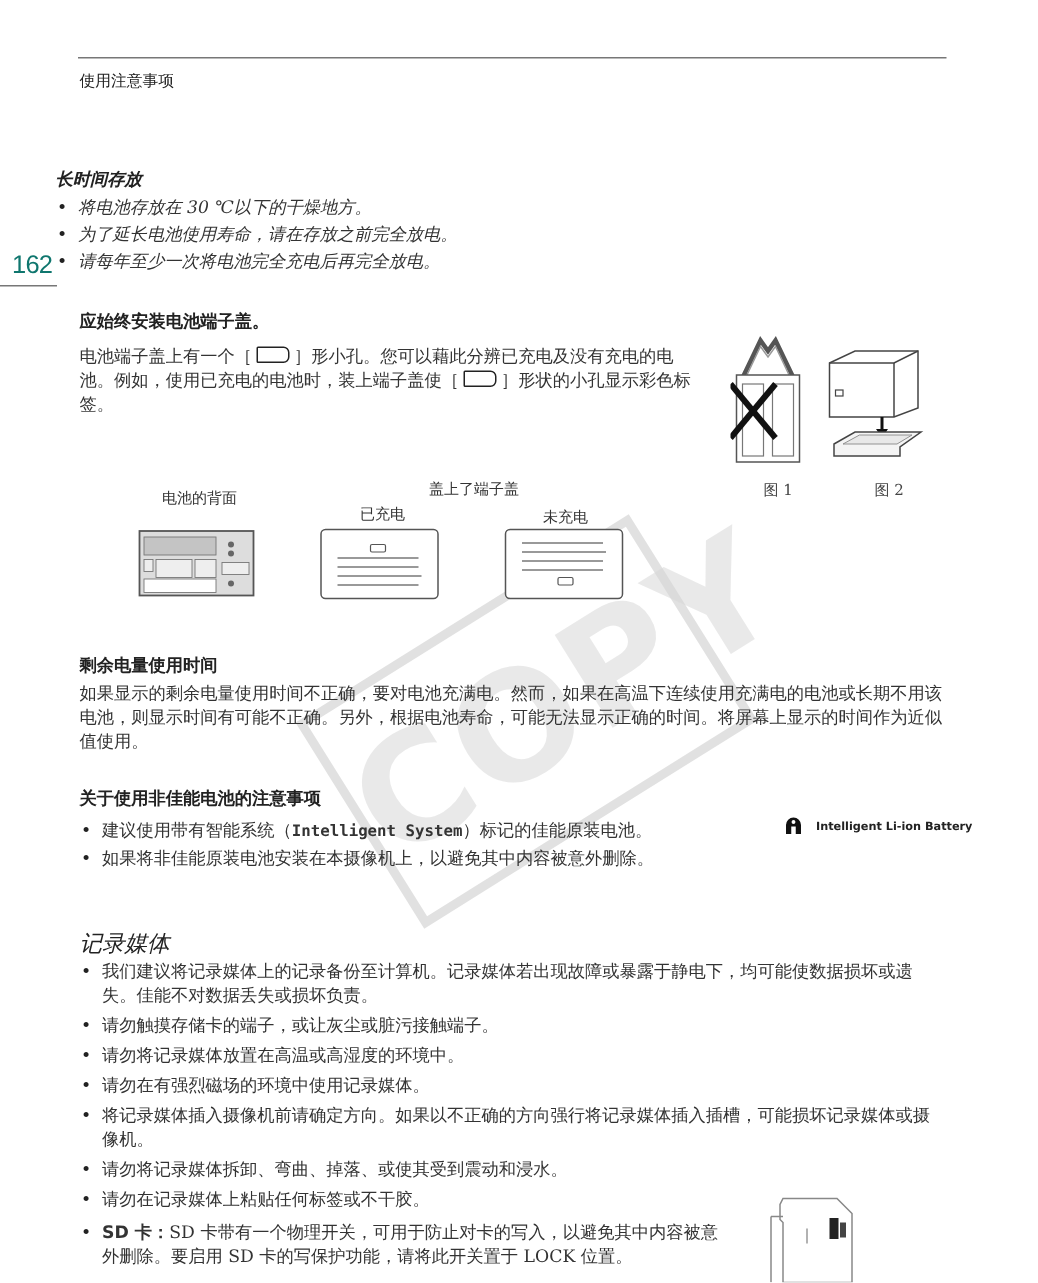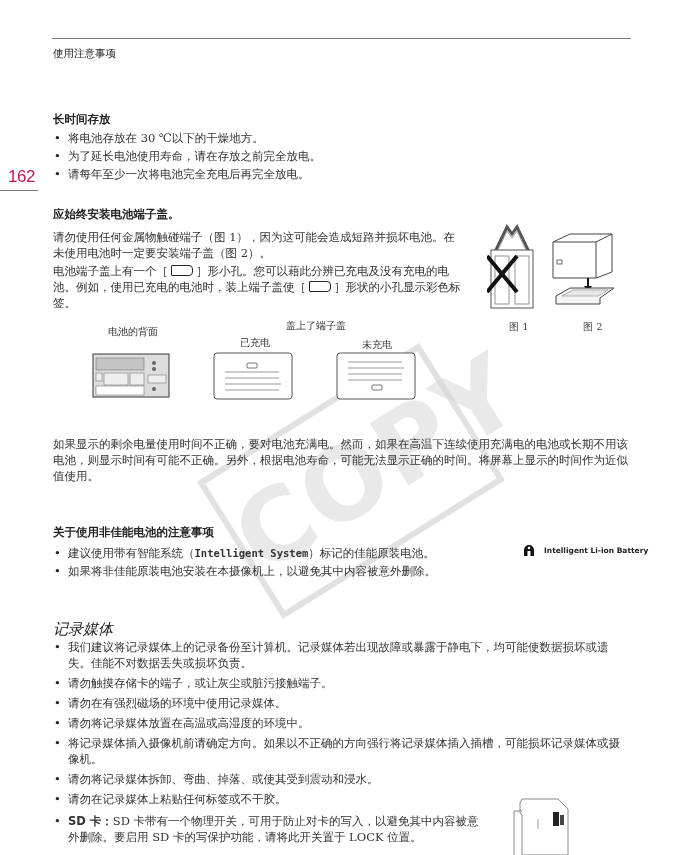--- a/index.html
+++ b/index.html
@@ -4,21 +4,21 @@
   <style>
     html, body { margin: 0; padding: 0; background: #ffffff; }
     body {
       width: 692px; height: 855px; position: relative; overflow: hidden;
       font-family: "DejaVu Serif", "Liberation Serif", serif;
       color: #222;
     }
     .abs { position: absolute; }
     .top-rule { left: 52px; top: 38px; width: 579px; height: 0; border-top: 1.5px solid #777; }
     .running-head { left: 53px; top: 47px; font-family: "DejaVu Sans", sans-serif; font-size: 10.5px; color: #222; }
-    .page-num { left: 8px; top: 167px; font-family: "Liberation Sans", sans-serif; font-size: 17px; color: #be185d; letter-spacing: -0.5px; }
+    .page-num { left: 8px; top: 167px; font-family: "Liberation Sans", sans-serif; font-size: 17px; color: #0f766e; letter-spacing: -0.5px; }
     .page-num-rule { left: 0; top: 190px; width: 38px; border-top: 1px solid #777; }
 
     .h3 { font-family: "DejaVu Sans", sans-serif; font-weight: bold; font-size: 11.5px; color: #222; }
     .h2 { font-family: "DejaVu Sans", sans-serif; font-size: 15px; color: #222; }
     .para { font-size: 11.5px; line-height: 16px; color: #333; }
     ul.bullets { list-style: none; margin: 0; padding: 0; }
     ul.bullets li { position: relative; padding-left: 15px; font-size: 11.5px; line-height: 16px; color: #333; margin-bottom: 4px; }
     ul.bullets li::before { content: "•"; position: absolute; left: 1px; top: 0; color: #222; }
     ul.tight li { margin-bottom: 2px; }
     .mono { font-family: "DejaVu Sans Mono", monospace; font-weight: bold; font-size: 10.5px; }
@@ -44,32 +44,31 @@
 </head>
 <body>
 
 <div class="abs watermark">COPY</div>
 
 <div class="abs top-rule"></div>
 <div class="abs running-head">使用注意事项</div>
 <div class="abs page-num">162</div>
 <div class="abs page-num-rule"></div>
 
-<div class="abs" style="left:53px; top:112px; width:420px;">
+<div class="abs" style="left:37px; top:112px; width:420px;font-style:italic;">
   <div class="h3" style="margin-bottom:3px;">长时间存放</div>
   <ul class="bullets tight">
     <li>将电池存放在 30 ℃以下的干燥地方。</li>
     <li>为了延长电池使用寿命，请在存放之前完全放电。</li>
     <li>请每年至少一次将电池完全充电后再完全放电。</li>
   </ul>
 </div>
 
 <div class="abs" style="left:53px; top:207px; width:412px;">
   <div class="h3" style="margin-bottom:7px;">应始终安装电池端子盖。</div>
-  <div class="para" style="margin-bottom:2px;">请勿使用任何金属物触碰端子（图 1），因为这可能会造成短路并损坏电池。在未使用电池时一定要安装端子盖（图 2）。</div>
   <div class="para">
     <span>电池端子盖上有一个［</span><span class="inline-cover-icon"></span><span>］形小孔。您可以藉此分辨已充电及没有充电的电池。例如，使用已充电的电池时，装上端子盖使［</span><span class="inline-cover-icon"></span><span>］形状的小孔显示彩色标签。</span>
   </div>
 </div>
 
 <div class="abs" style="left:487px; top:222px; width:50px; height:90px;">
   <svg width="50" height="90" viewBox="0 0 50 90">
     <path d="M8 30 L20 5 L25 12 L30 5 L42 30" fill="none" stroke="#555" stroke-width="3"></path>
     <path d="M10 30 L20 9 L25 16 L30 9 L40 30" fill="none" stroke="#999" stroke-width="1"></path>
     <rect x="4" y="28" width="42" height="58" fill="#fff" stroke="#555" stroke-width="1"></rect>
@@ -131,20 +130,21 @@
     <rect x="1" y="1" width="78" height="46" rx="3" fill="#fff" stroke="#555" stroke-width="1"></rect>
     <line x1="12" y1="10" x2="66" y2="10" stroke="#999" stroke-width="1.2"></line>
     <line x1="12" y1="16" x2="68" y2="16" stroke="#999" stroke-width="1.2"></line>
     <line x1="12" y1="22" x2="66" y2="22" stroke="#999" stroke-width="1.2"></line>
     <line x1="12" y1="28" x2="66" y2="28" stroke="#999" stroke-width="1.2"></line>
     <rect x="36" y="33" width="10" height="5" rx="1" fill="none" stroke="#555" stroke-width="0.8"></rect>
   </svg>
 </div>
 
 <div class="abs" style="left:53px; top:436px; width:575px;">
+  <div class="h3" style="margin-bottom:3px;">剩余电量使用时间</div>
   <div class="para">如果显示的剩余电量使用时间不正确，要对电池充满电。然而，如果在高温下连续使用充满电的电池或长期不用该电池，则显示时间有可能不正确。另外，根据电池寿命，可能无法显示正确的时间。将屏幕上显示的时间作为近似值使用。</div>
 </div>
 
 <div class="abs" style="left:53px; top:525px; width:440px;">
   <div class="h3" style="margin-bottom:5px;">关于使用非佳能电池的注意事项</div>
   <ul class="bullets tight">
     <li><span>建议使用带有智能系统（</span><span class="mono">Intelligent System</span><span>）标记的佳能原装电池。</span></li>
     <li>如果将非佳能原装电池安装在本摄像机上，以避免其中内容被意外删除。</li>
   </ul>
 </div>
@@ -154,22 +154,22 @@
     <circle cx="6" cy="4" r="1.3" fill="#fff"></circle>
   </svg>
   <span>Intelligent Li-ion Battery</span>
 </div>
 
 <div class="abs" style="left:53px; top:620px; width:572px;">
   <div class="h2" style="margin-bottom:0;font-style:italic;">记录媒体</div>
   <ul class="bullets">
     <li>我们建议将记录媒体上的记录备份至计算机。记录媒体若出现故障或暴露于静电下，均可能使数据损坏或遗失。佳能不对数据丢失或损坏负责。</li>
     <li>请勿触摸存储卡的端子，或让灰尘或脏污接触端子。</li>
+    <li>请勿将记录媒体放置在高温或高湿度的环境中。</li>
     <li>请勿在有强烈磁场的环境中使用记录媒体。</li>
-    <li>请勿将记录媒体放置在高温或高湿度的环境中。</li>
     <li>将记录媒体插入摄像机前请确定方向。如果以不正确的方向强行将记录媒体插入插槽，可能损坏记录媒体或摄像机。</li>
     <li>请勿将记录媒体拆卸、弯曲、掉落、或使其受到震动和浸水。</li>
     <li>请勿在记录媒体上粘贴任何标签或不干胶。</li>
     <li style="width:420px; margin-top:6px;"><span class="sd-lead">SD 卡：</span><span>SD 卡带有一个物理开关，可用于防止对卡的写入，以避免其中内容被意外删除。要启用 SD 卡的写保护功能，请将此开关置于 LOCK 位置。</span></li>
   </ul>
 </div>
 
 <div class="abs" style="left:510px; top:795px; width:60px; height:60px;">
   <svg width="60" height="60" viewBox="0 0 60 60">
     <path d="M12 4 L48 4 L58 14 L58 60 L12 60 L12 20 L10 18 L10 8 Z" fill="#fff" stroke="#888" stroke-width="1"></path>

